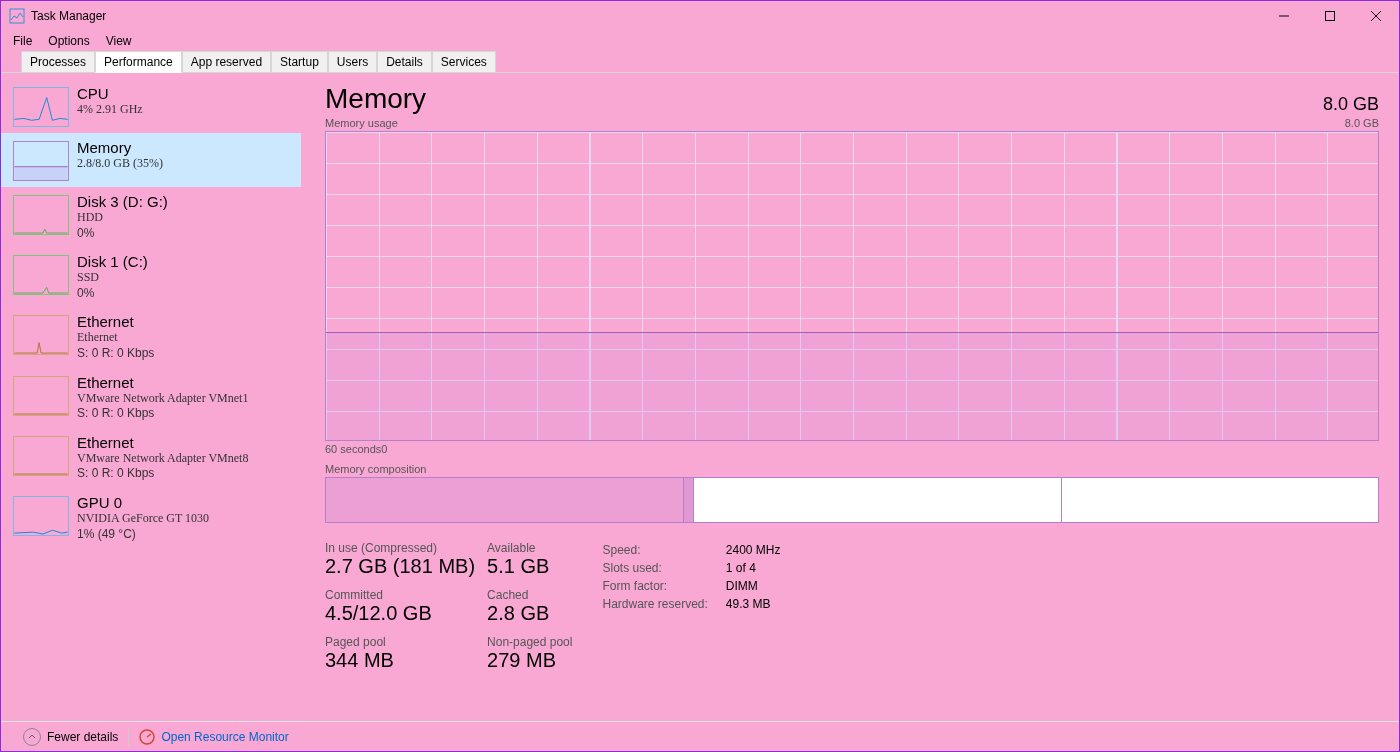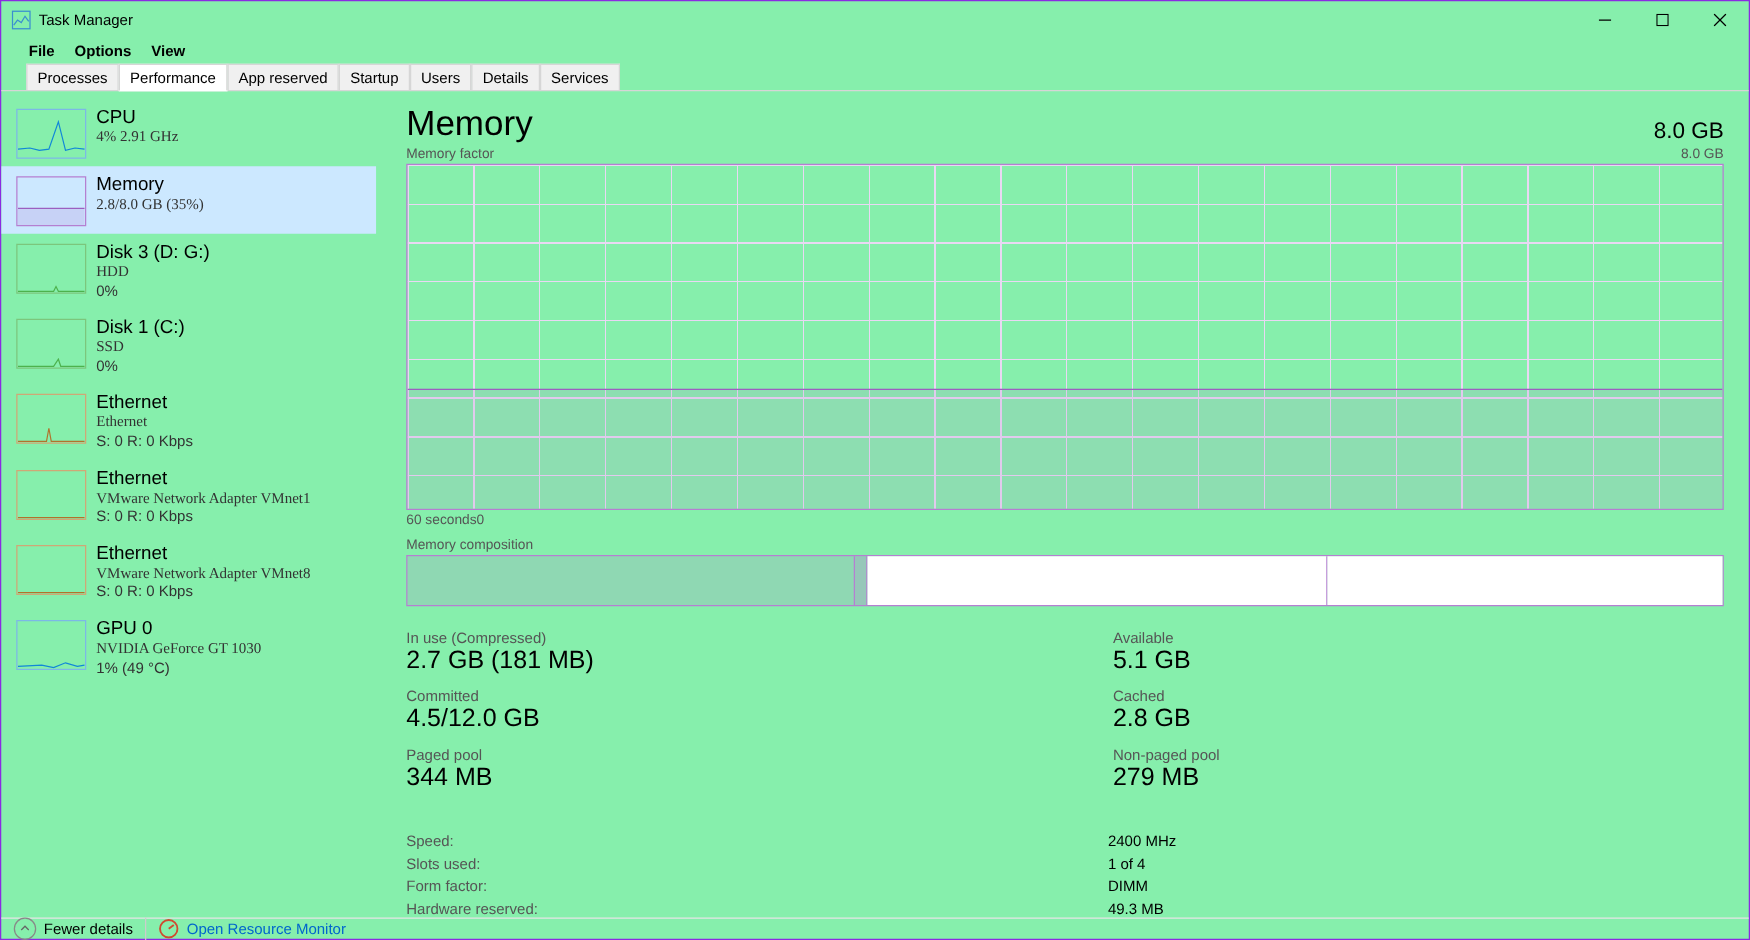--- a/index.html
+++ b/index.html
@@ -1,35 +1,35 @@
 <!DOCTYPE html>
 <html><head>
 <meta charset="utf-8">
 <style>
   * { box-sizing: border-box; margin: 0; padding: 0; font-family: "Segoe UI", Tahoma, sans-serif; }
   html, body { width: 1400px; height: 752px; overflow: hidden; }
   .window {
     width: 1400px; height: 752px;
     border: 1px solid #8a2be2;
-    background: #86efac;
+    background: #f9a8d4;
     display: flex; flex-direction: column;
     position: relative;
   }
   
   .titlebar {
     height: 30px; display: flex; align-items: center;
     padding-left: 8px; font-size: 12px; color: #000;
   }
   .titlebar .appicon { width: 16px; height: 16px; margin-right: 6px; }
   .titlebar .title { flex: 0 0 auto; }
   .titlebar .spacer { flex: 1; }
   .win-controls { display: flex; }
   .win-controls .wc { width: 46px; height: 30px; display:flex; align-items:center; justify-content:center; font-size:10px; color:#000; }
   
-  .menubar { height: 20px; display:flex; align-items:center; padding-left: 16px; font-size:12px; gap: 4px; border-bottom: 0; font-weight: bold; }
+  .menubar { height: 20px; display:flex; align-items:center; padding-left: 6px; font-size:12px; gap: 4px; border-bottom: 0; }
   .menubar .menu { padding: 2px 6px; }
   
   .tabs { height: 22px; display:flex; align-items:stretch; border-bottom: 1px solid #d6d6d6; padding-left: 20px; font-size:12px; }
   .tabs .tab { padding: 2px 8px; background:#f0f0f0; border:1px solid #d6d6d6; border-bottom: none; margin-right: 0; display:flex; align-items:center;}
   .tabs .tab.active { background:#fff; border-bottom: 1px solid #fff; margin-bottom: -1px; }
   
   .body { flex:1; display:flex; overflow:hidden; }
   
   .sidebar { width: 300px; padding: 6px 0; overflow-y:auto; }
   .side-item {
@@ -66,29 +66,29 @@
   .comp-label { font-size:11px; color:#555; margin-top:8px; }
   .comp-bar {
     height: 46px; border:1px solid #b57fd1; margin-top:2px; display:flex; position:relative;
   }
   .comp-seg { height:100%; }
   .comp-seg.inuse { background: rgba(181,127,209,0.2); border-right:1px solid #b57fd1; }
   .comp-seg.mod { background: rgba(181,127,209,0.35); border-right:1px solid #b57fd1; }
   .comp-seg.standby { background: #fff; border-right:1px solid #b57fd1; }
   .comp-seg.free { background:#fff; }
   
-  .stats { display:flex; gap: 30px; margin-top: 18px; font-size:12px;flex-direction:column; }
+  .stats { display:flex; gap: 30px; margin-top: 18px; font-size:12px; }
   .stats-left { display:grid; grid-template-columns: auto auto; column-gap: 12px; row-gap: 10px; }
   .stat .label { font-size:12px; color:#555; }
   .stat .value { font-size:20px; color:#000; }
   .stats-right { display:grid; grid-template-columns: auto auto; column-gap: 18px; row-gap: 4px; font-size:12px; color:#555; align-content:start; padding-top:2px;}
   .stats-right .vval { color:#000; }
   
   .footer {
-    height: 17px; border-top:1px solid #e5e5e5; display:flex; align-items:center; padding: 0 10px; gap: 10px; font-size:12px;
+    height: 30px; border-top:1px solid #e5e5e5; display:flex; align-items:center; padding: 0 22px; gap: 10px; font-size:12px;
   }
   .fewer { display:flex; align-items:center; gap:6px; color:#000; }
   .circle { width:18px; height:18px; border:1px solid #888; border-radius:50%; display:flex; align-items:center; justify-content:center; font-size:9px; }
   .divider { width:1px; height:18px; background:#ccc; }
   .resmon { display:flex; align-items:center; gap:6px; color:#0066cc; }
   .resmon-icon { width:16px; height:16px; }
 </style>
 </head>
 <body>
 
@@ -245,21 +245,21 @@
       </div>
 
     </div>
 
     <div class="main">
       <div class="main-header">
         <h1>Memory</h1>
         <div class="capacity">8.0 GB</div>
       </div>
       <div class="chart-label-row">
-        <span>Memory factor</span>
+        <span>Memory usage</span>
         <span>8.0 GB</span>
       </div>
       <div class="chart-usage">
         <div class="fill"></div>
       </div>
       <div class="chart-axis-row">
         <span>60 seconds</span>
         <span>0</span>
       </div>
       <div class="comp-label">Memory composition</div>

